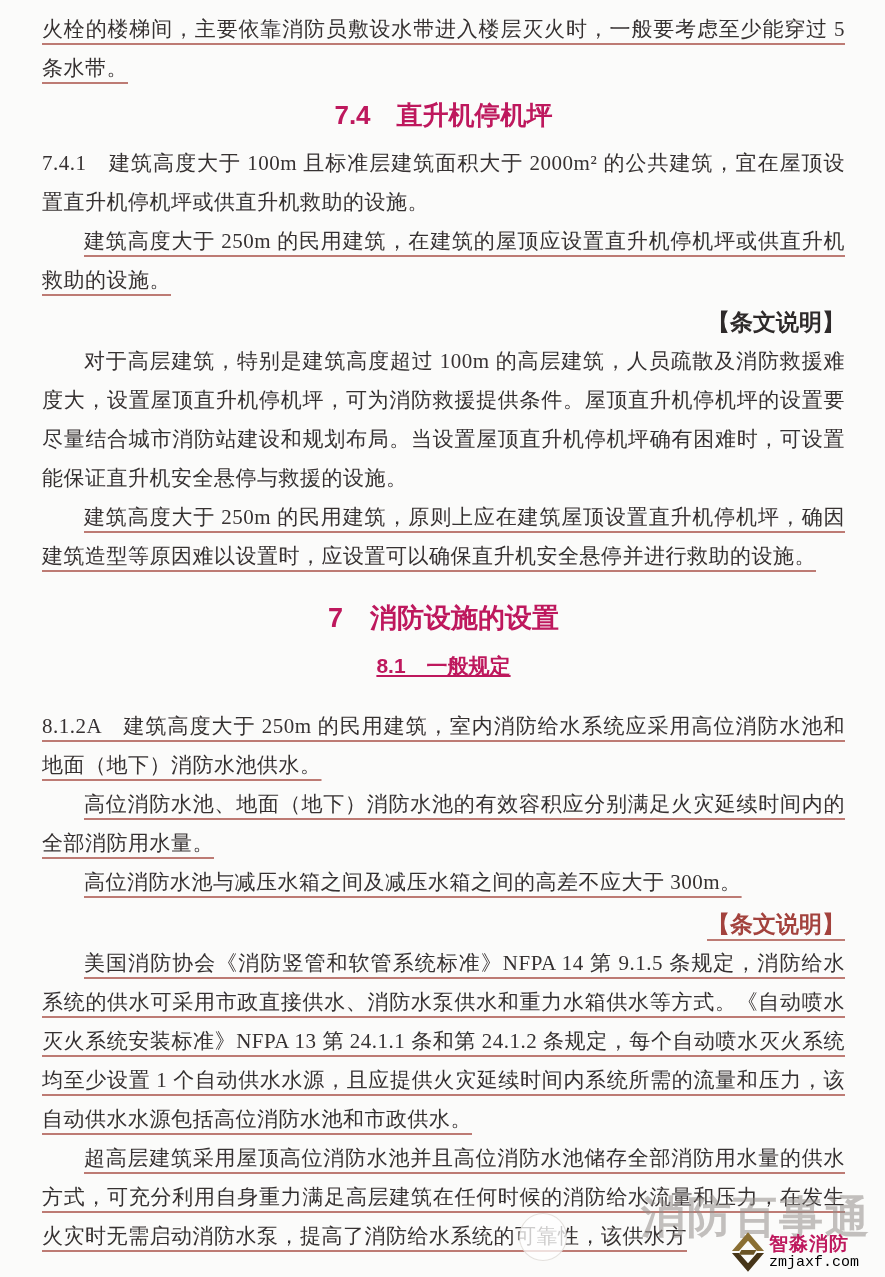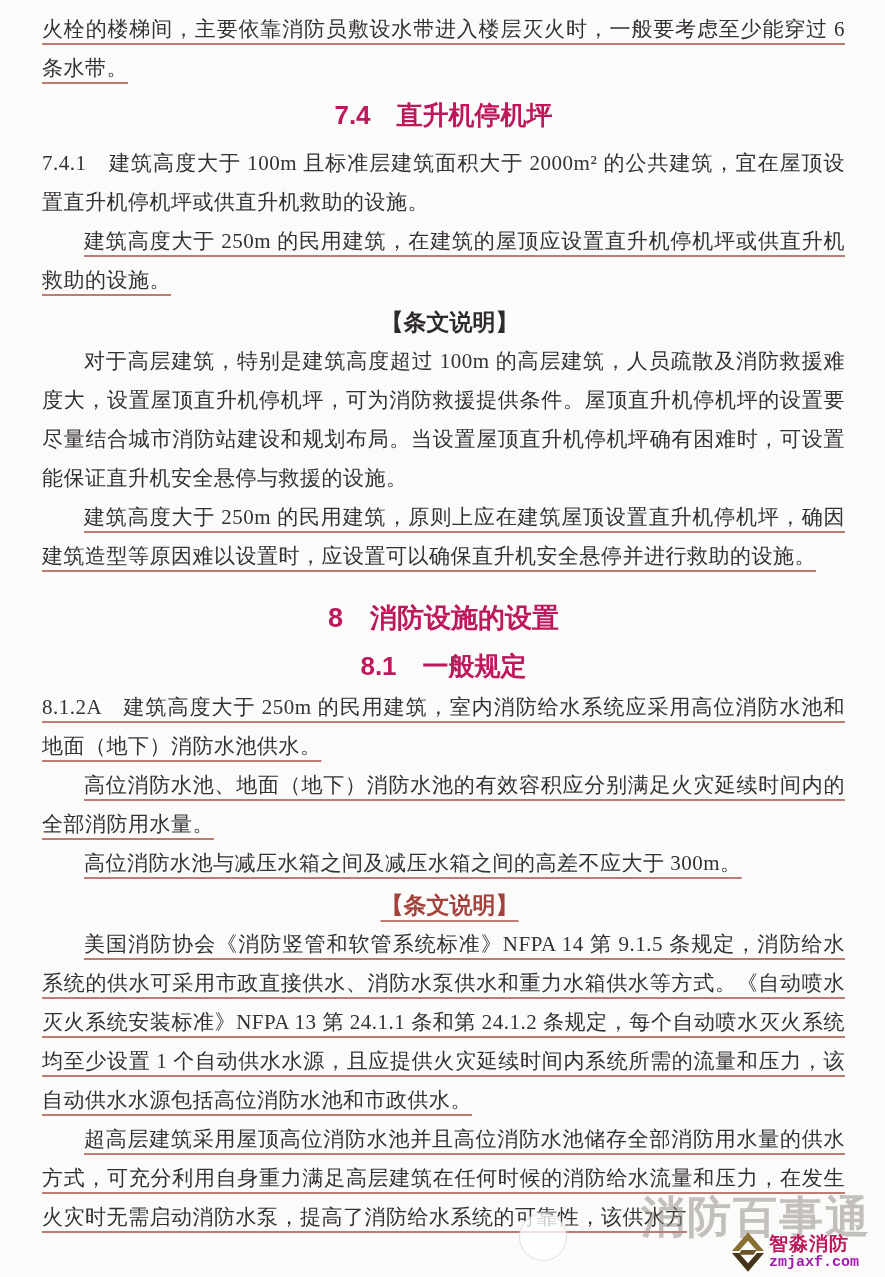--- a/index.html
+++ b/index.html
@@ -34,27 +34,27 @@
   }
   .heading {
     font-family: "Liberation Sans", "DejaVu Sans", sans-serif;
     font-weight: bold;
     color: #be185d;
     text-align: center;
     margin: 0;
   }
   .h74 { font-size: 26px; line-height: 42px; margin: 6px 0 8px 0; }
   .h8  { font-size: 27px; line-height: 44px; margin: 20px 0 4px 0; }
-  .h81 { font-size: 26px; line-height: 44px; margin: 0 0 0 0; }
+  .h81 { font-size: 21px; line-height: 44px; margin: 0 0 19px 0; text-decoration: underline; }
   .cw {
     font-family: "Liberation Sans", "DejaVu Sans", sans-serif;
     font-weight: bold;
     font-size: 23px;
     line-height: 40px;
-    text-align: center;
+    text-align: right;
     margin: 2px 0 0 12px;
     color: #2e2a2a;
   }
   .cw.red-cw {
     color: #a3423d;
     text-decoration: underline;
     text-decoration-color: #bd7b74;
     text-decoration-thickness: 1.5px;
     text-underline-offset: 7px;
   }
@@ -98,46 +98,46 @@
   .wm-brand {
     font-family: "Liberation Sans", "DejaVu Sans", sans-serif;
     font-weight: bold;
     font-size: 19px;
     line-height: 21px;
     color: #be185d;
     letter-spacing: 1px;
   }
   .wm-domain {
     font-family: "Liberation Mono", "DejaVu Sans Mono", monospace;
-    font-weight: bold;
+    font-weight: normal;
     font-size: 15px;
     line-height: 17px;
-    color: #a21caf;
+    color: #000000;
   }
 </style>
 </head>
 <body>
 
 <div class="page">
 
-  <p class="doc red u">火栓的楼梯间，主要依靠消防员敷设水带进入楼层灭火时，一般要考虑至少能穿过 6 条水带。</p>
+  <p class="doc red u">火栓的楼梯间，主要依靠消防员敷设水带进入楼层灭火时，一般要考虑至少能穿过 5 条水带。</p>
 
   <h2 class="heading h74">7.4　直升机停机坪</h2>
 
   <p class="doc mt10">7.4.1　建筑高度大于 100m 且标准层建筑面积大于 2000m² 的公共建筑，宜在屋顶设置直升机停机坪或供直升机救助的设施。</p>
 
   <p class="doc red u indent mt8">建筑高度大于 250m 的民用建筑，在建筑的屋顶应设置直升机停机坪或供直升机救助的设施。</p>
 
   <p class="cw">【条文说明】</p>
 
   <p class="doc indent">对于高层建筑，特别是建筑高度超过 100m 的高层建筑，人员疏散及消防救援难度大，设置屋顶直升机停机坪，可为消防救援提供条件。屋顶直升机停机坪的设置要尽量结合城市消防站建设和规划布局。当设置屋顶直升机停机坪确有困难时，可设置能保证直升机安全悬停与救援的设施。</p>
 
   <p class="doc red u indent mt2">建筑高度大于 250m 的民用建筑，原则上应在建筑屋顶设置直升机停机坪，确因建筑造型等原因难以设置时，应设置可以确保直升机安全悬停并进行救助的设施。</p>
 
-  <h1 class="heading h8">8　消防设施的设置</h1>
+  <h1 class="heading h8">7　消防设施的设置</h1>
 
   <h2 class="heading h81">8.1　一般规定</h2>
 
   <p class="doc red u">8.1.2A　建筑高度大于 250m 的民用建筑，室内消防给水系统应采用高位消防水池和地面（地下）消防水池供水。</p>
 
   <p class="doc red u indent">高位消防水池、地面（地下）消防水池的有效容积应分别满足火灾延续时间内的全部消防用水量。</p>
 
   <p class="doc red u indent">高位消防水池与减压水箱之间及减压水箱之间的高差不应大于 300m。</p>
 
   <p class="cw red-cw">【条文说明】</p>

